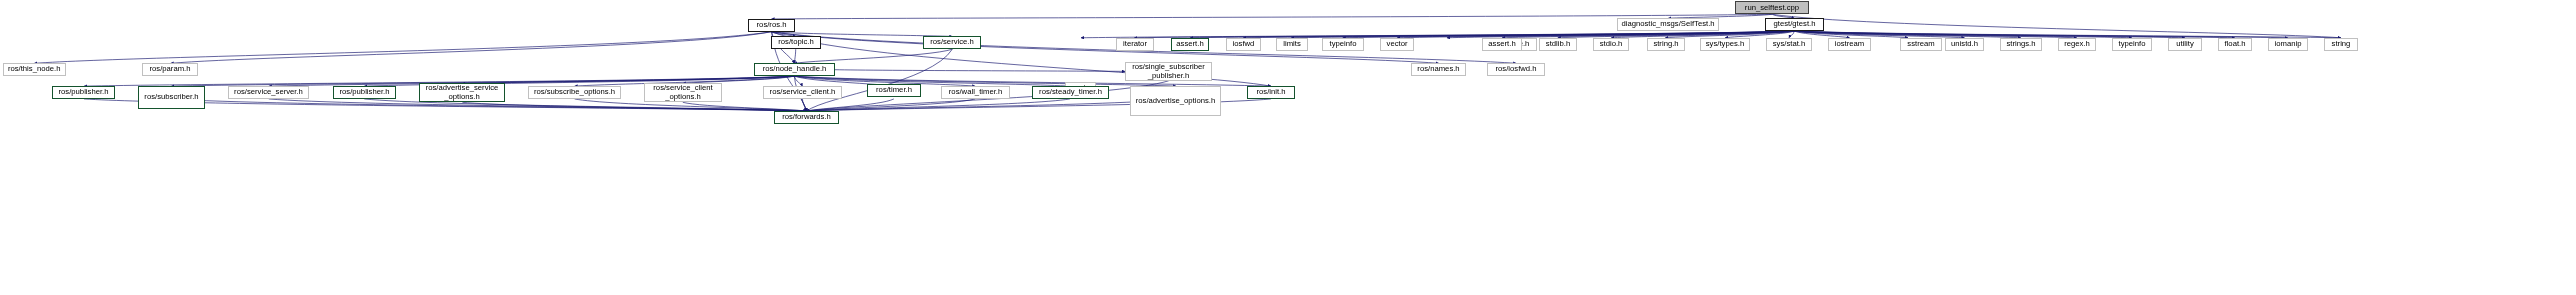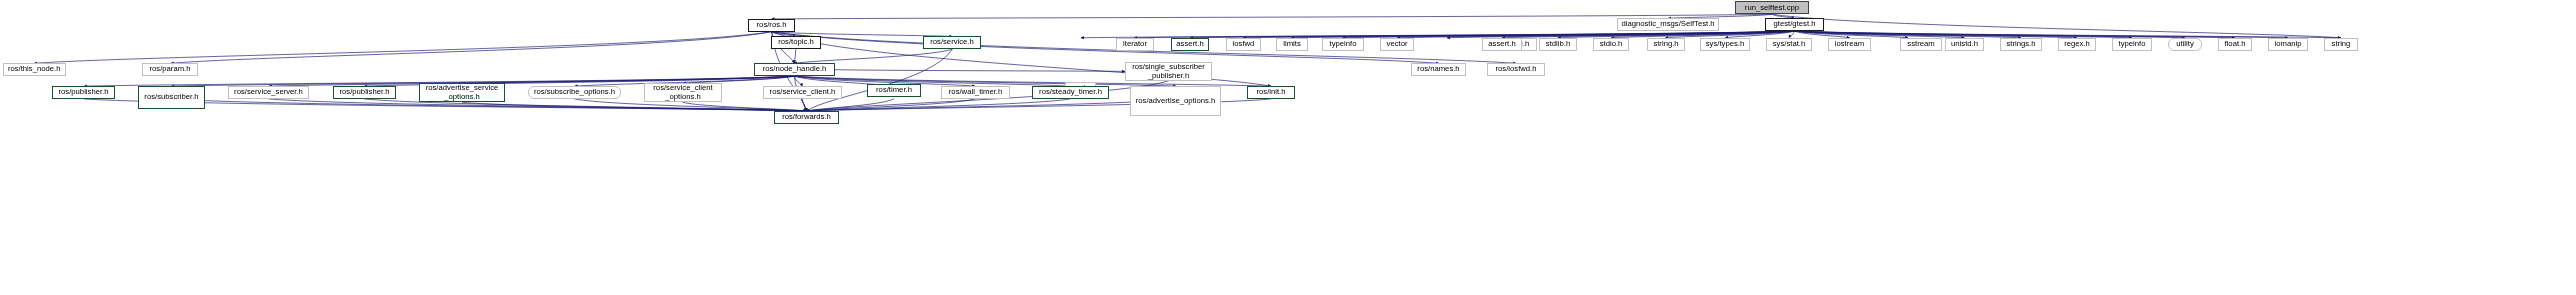--- a/index.html
+++ b/index.html
@@ -135,38 +135,38 @@
       <div class="node " style="left: 1593px; top: 38px; width: 36px; height: 12.8px;">stdio.h</div>
       <div class="node " style="left: 1647px; top: 38px; width: 38px; height: 12.8px;">string.h</div>
       <div class="node " style="left: 1700px; top: 38px; width: 50px; height: 12.8px;">sys/types.h</div>
       <div class="node " style="left: 1766px; top: 38px; width: 46px; height: 12.8px;">sys/stat.h</div>
       <div class="node " style="left: 1828px; top: 38px; width: 43px; height: 12.8px;">iostream</div>
       <div class="node " style="left: 1887px; top: 38px; width: 42px; height: 12.8px; margin-left: 13px;">sstream</div>
       <div class="node " style="left: 1945px; top: 38px; width: 39px; height: 12.8px;">unistd.h</div>
       <div class="node " style="left: 2000px; top: 38px; width: 42px; height: 12.8px;">strings.h</div>
       <div class="node " style="left: 2058px; top: 38px; width: 38px; height: 12.8px;">regex.h</div>
       <div class="node " style="left: 2112px; top: 38px; width: 40px; height: 12.8px;">typeinfo</div>
-      <div class="node " style="left: 2168px; top: 38px; width: 34px; height: 12.8px; border-radius: 6px;">utility</div>
+      <div class="node " style="left: 2168px; top: 38px; width: 34px; height: 12.8px;">utility</div>
       <div class="node " style="left: 2218px; top: 38px; width: 34px; height: 12.8px;">float.h</div>
       <div class="node " style="left: 2268px; top: 38px; width: 40px; height: 12.8px;">iomanip</div>
       <div class="node " style="left: 2324px; top: 38px; width: 34px; height: 12.8px;">string</div>
       <div class="node " style="left: 1125px; top: 62px; width: 87px; height: 19px;">ros/single_subscriber
 _publisher.h</div>
       <div class="node red" style="left: 754px; top: 63px; width: 81px; height: 12.8px;">ros/node_handle.h</div>
       <div class="node " style="left: 1411px; top: 63px; width: 55px; height: 12.8px;">ros/names.h</div>
       <div class="node " style="left: 1487px; top: 63px; width: 58px; height: 12.8px;">ros/iosfwd.h</div>
       <div class="node " style="left: 2.7px; top: 63px; width: 63px; height: 12.8px;">ros/this_node.h</div>
       <div class="node " style="left: 142px; top: 63px; width: 56px; height: 12.8px;">ros/param.h</div>
       <div class="node red" style="left: 52px; top: 86px; width: 63px; height: 12.8px;">ros/publisher.h</div>
       <div class="node red" style="left: 138px; top: 86px; width: 67px; height: 23px;">ros/subscriber.h</div>
       <div class="node " style="left: 228px; top: 86px; width: 81px; height: 12.8px;">ros/service_server.h</div>
       <div class="node red" style="left: 333px; top: 86px; width: 63px; height: 12.8px;">ros/publisher.h</div>
       <div class="node red" style="left: 419px; top: 83px; width: 86px; height: 19px;">ros/advertise_service
 _options.h</div>
-      <div class="node " style="left: 528px; top: 86px; width: 93px; height: 12.8px; border-radius: 6px;">ros/subscribe_options.h</div>
+      <div class="node " style="left: 528px; top: 86px; width: 93px; height: 12.8px;">ros/subscribe_options.h</div>
       <div class="node " style="left: 644px; top: 83px; width: 78px; height: 19px;">ros/service_client
 _options.h</div>
       <div class="node " style="left: 763px; top: 86px; width: 79px; height: 12.8px;">ros/service_client.h</div>
       <div class="node red" style="left: 867px; top: 84px; width: 54px; height: 12.8px;">ros/timer.h</div>
       <div class="node " style="left: 941px; top: 86px; width: 69px; height: 12.8px;">ros/wall_timer.h</div>
       <div class="node red" style="left: 1032px; top: 86px; width: 77px; height: 12.8px;">ros/steady_timer.h</div>
       <div class="node " style="left: 1130px; top: 86px; width: 91px; height: 30px;">ros/advertise_options.h</div>
       <div class="node red" style="left: 1247px; top: 86px; width: 48px; height: 12.8px;">ros/init.h</div>
       <div class="node red" style="left: 774px; top: 111px; width: 65px; height: 12.8px;">ros/forwards.h</div>
     </div>

